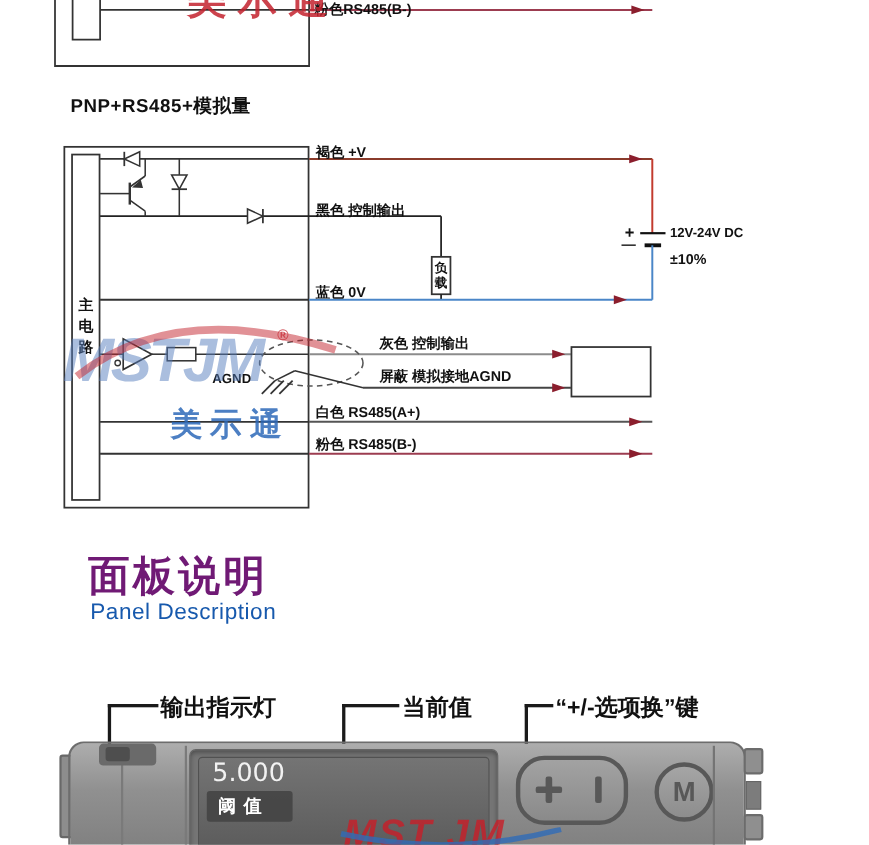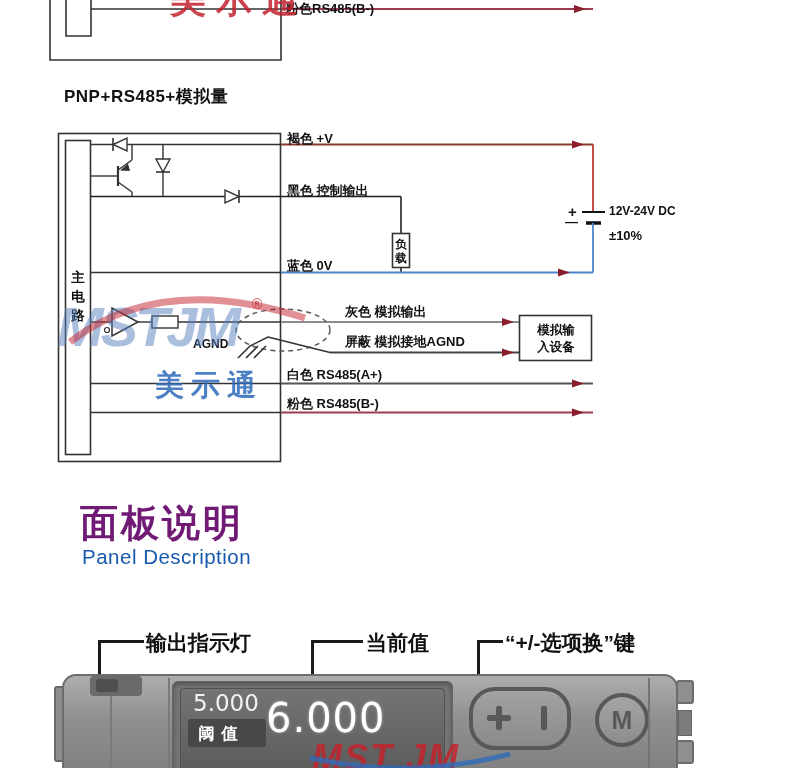--- a/index.html
+++ b/index.html
@@ -99,37 +99,33 @@
   <div class="lbl" style="left:286px;top:0px;">粉色RS485(B-)</div>
   <div class="abs wm" style="left:170px;top:-24px;font-size:36px;font-weight:bold;letter-spacing:10px;color:#c4232e;opacity:.85;">美示通</div>
 
   <div class="abs" style="left:64px;top:85px;font-size:17px;font-weight:bold;letter-spacing:.5px;">PNP+RS485+模拟量</div>
 
   <div class="vtxt" style="left:66px;top:268px;width:24px;font-size:13.5px;line-height:19px;">主电路</div>
 
   <div class="lbl" style="left:287px;top:130px;">褐色 +V</div>
   <div class="lbl" style="left:287px;top:182px;">黑色 控制输出</div>
   <div class="lbl" style="left:287px;top:257px;">蓝色 0V</div>
-  <div class="lbl" style="left:345px;top:303px;">灰色 模拟输出</div>
+  <div class="lbl" style="left:345px;top:303px;">灰色 控制输出</div>
   <div class="lbl" style="left:345px;top:333px;">屏蔽 模拟接地AGND</div>
   <div class="lbl" style="left:287px;top:366px;">白色 RS485(A+)</div>
   <div class="lbl" style="left:287px;top:395px;">粉色 RS485(B-)</div>
   <div class="lbl" style="left:193px;top:337px;font-size:12px;">AGND</div>
 
   <div class="vtxt" style="left:392px;top:237px;width:18px;font-size:11.5px;line-height:14px;">负载</div>
 
   <div class="lbl" style="left:568px;top:203px;font-size:15px;">+</div>
   <div class="lbl" style="left:565px;top:214px;font-size:13px;">—</div>
   <div class="lbl" style="left:609px;top:204px;font-size:12px;">12V-24V DC</div>
   <div class="lbl" style="left:609px;top:208px;font-size:13px;margin-top:20px;">±10%</div>
 
-  <div class="abs" style="left:520px;top:322px;width:72px;text-align:center;font-size:12.5px;font-weight:bold;line-height:17px;">
-    <div>模拟输</div>
-    <div>入设备</div>
-  </div>
 
   <div class="abs wm" style="left:57px;top:294px;font-size:56px;font-weight:bold;font-style:italic;letter-spacing:-3px;color:rgba(85,125,190,.5);">MSTJM</div>
   <svg class="abs wm" style="left:55px;top:270px;" width="260" height="110" viewBox="0 0 260 110">
     <path d="M 15 72 Q 105 2 250 48" fill="none" stroke="#c4232e" stroke-width="7" opacity="0.5"></path>
   </svg>
   <div class="abs wm" style="left:252px;top:296px;font-size:14px;font-weight:bold;color:rgba(196,35,46,.7);">®</div>
   <div class="abs wm" style="left:155px;top:366px;font-size:29px;font-weight:bold;letter-spacing:7px;color:rgba(45,105,185,.85);">美示通</div>
 
   <div class="abs" style="left:80px;top:498px;font-size:38px;font-weight:bold;letter-spacing:3px;color:#701a75;">面板说明</div>
   <div class="abs" style="left:82px;top:545px;font-size:20.5px;font-weight:500;letter-spacing:.5px;color:#1759ad;">Panel Description</div>
@@ -153,21 +149,20 @@
   <div class="abs" style="left:168px;top:678px;width:2px;height:92px;background:#7a7a7a;"></div>
 
   <div class="abs" style="left:90px;top:676px;width:52px;height:20px;background:#6a6a6a;border-radius:4px;"></div>
   <div class="abs" style="left:96px;top:679px;width:22px;height:13px;background:#4e4e4e;border-radius:3px;"></div>
 
   <div class="abs" style="left:172px;top:681px;width:281px;height:94px;background:#757575;border:1px solid #646464;border-radius:6px;box-shadow:inset 0 2px 5px rgba(0,0,0,.35);"></div>
   <div class="abs" style="left:180px;top:688px;width:265px;height:84px;border-radius:4px;border:1px solid #515151;background:linear-gradient(180deg,#747474,#5c5c5c);"></div>
   <div class="abs" style="left:193px;top:690px;font-size:23px;color:#f2f2f2;font-family:'DejaVu Sans',sans-serif;">5.000</div>
   <div class="abs" style="left:188px;top:719px;width:78px;height:28px;background:rgba(66,66,66,.85);border-radius:3px;"></div>
   <div class="abs" style="left:188px;top:719px;width:61px;height:28px;line-height:28px;text-align:center;font-size:16.5px;font-weight:bold;color:#fff;letter-spacing:1px;">阈 值</div>
-  <div class="abs" style="left:266px;top:695px;font-size:40px;font-weight:500;color:#ffffff;letter-spacing:1px;font-family:'DejaVu Sans',sans-serif;text-shadow:0 0 3px rgba(255,255,255,.45);">6.000</div>
 
   <div class="abs" style="left:469px;top:687px;width:102px;height:63px;border:4px solid #585858;border-radius:26px;background:linear-gradient(180deg,#a2a2a2,#8a8a8a);"></div>
   <div class="abs" style="left:487px;top:715px;width:24px;height:6px;background:#585858;border-radius:2px;"></div>
   <div class="abs" style="left:496px;top:706px;width:6px;height:24px;background:#585858;border-radius:2px;"></div>
   <div class="abs" style="left:541px;top:706px;width:6px;height:24px;background:#585858;border-radius:2px;"></div>
 
   <div class="abs" style="left:595px;top:693px;width:54px;height:54px;border:4px solid #585858;border-radius:50%;background:linear-gradient(180deg,#a5a5a5,#8d8d8d);text-align:center;line-height:46px;font-size:25px;font-weight:bold;color:#585858;">
     <span>M</span>
   </div>
 

